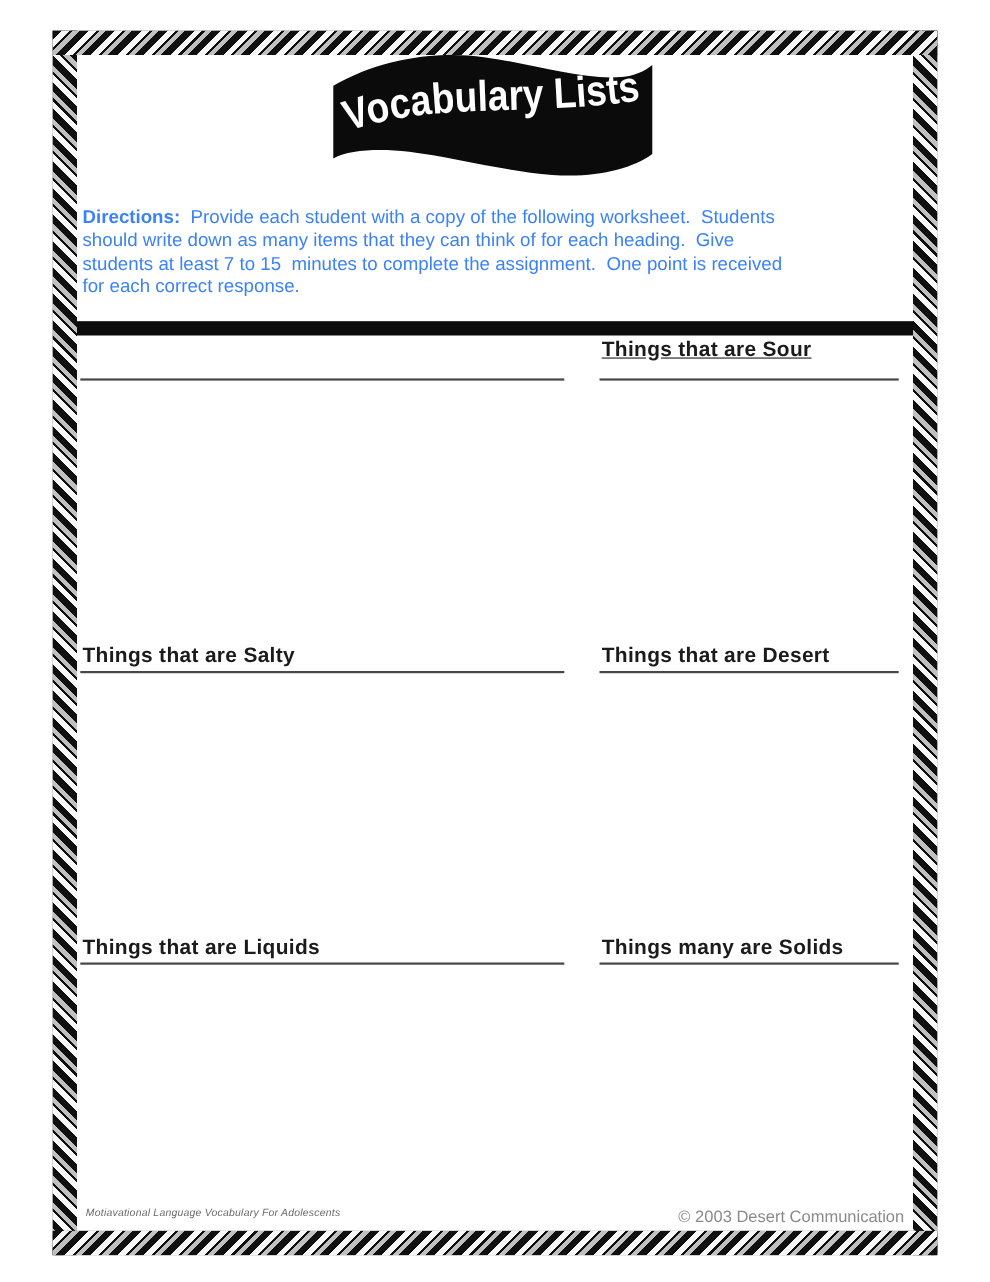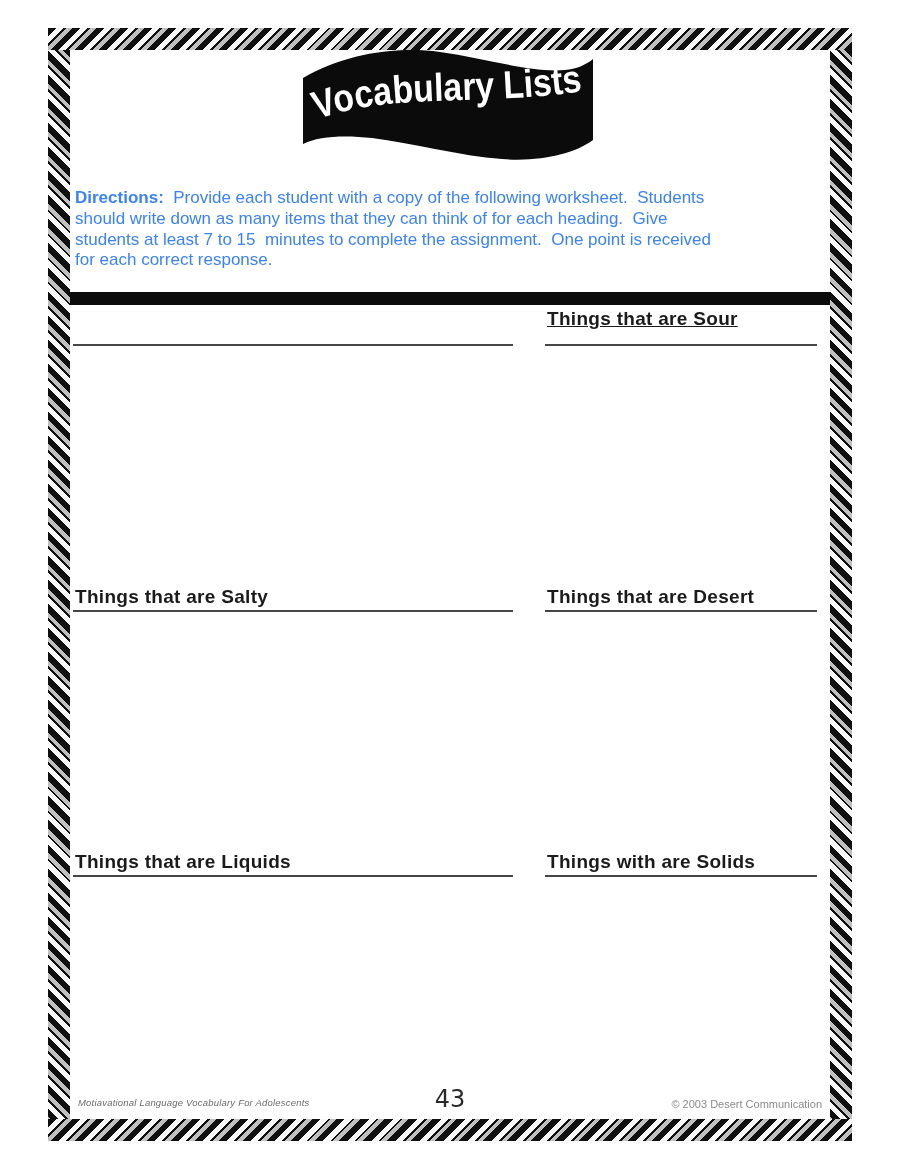--- a/index.html
+++ b/index.html
@@ -47,21 +47,21 @@
   .footer-left {
     position:absolute; left:78px; top:1097px; font-size:9.5px;
     font-style:italic; color:#6b6b6b; letter-spacing:0.2px;
   }
   .footer-page {
     position:absolute; left:0; right:0; top:1085px; text-align:center;
     font-size:24px; font-weight:400; color:#2a2a2a;
     font-family:"DejaVu Sans", sans-serif;
   }
   .footer-right {
-    position:absolute; right:78px; top:1098px; font-size:11px; color:#8a8a8a;
+    position:absolute; right:78px; top:1098px; font-size:15px; color:#8a8a8a;
   }
 </style>
 </head>
 <body>
 
 <div class="page">
 
   <div class="frame v left"></div>
   <div class="frame v right"></div>
   <div class="frame h top"></div>
@@ -92,21 +92,20 @@
   <div class="heading" style="left:547px; top:308px;text-decoration:underline;">Things that are Sour</div>
   <div class="rule" style="left:73px; top:344px; width:440px;"></div>
   <div class="rule" style="left:545px; top:344px; width:272px;"></div>
 
   <div class="heading" style="left:75px; top:586px;text-align:center;">Things that are Salty</div>
   <div class="heading" style="left:547px; top:586px;">Things that are Desert</div>
   <div class="rule" style="left:73px; top:610px; width:440px;"></div>
   <div class="rule" style="left:545px; top:610px; width:272px;"></div>
 
   <div class="heading" style="left:75px; top:851px;">Things that are Liquids</div>
-  <div class="heading" style="left:547px; top:851px;">Things with are Solids</div>
+  <div class="heading" style="left:547px; top:851px;">Things many are Solids</div>
   <div class="rule" style="left:73px; top:875px; width:440px;"></div>
   <div class="rule" style="left:545px; top:875px; width:272px;"></div>
 
   <div class="footer-left">Motiavational Language Vocabulary For Adolescents</div>
-  <div class="footer-page">43</div>
   <div class="footer-right">© 2003 Desert Communication</div>
 
 </div>
 
 </body></html>

